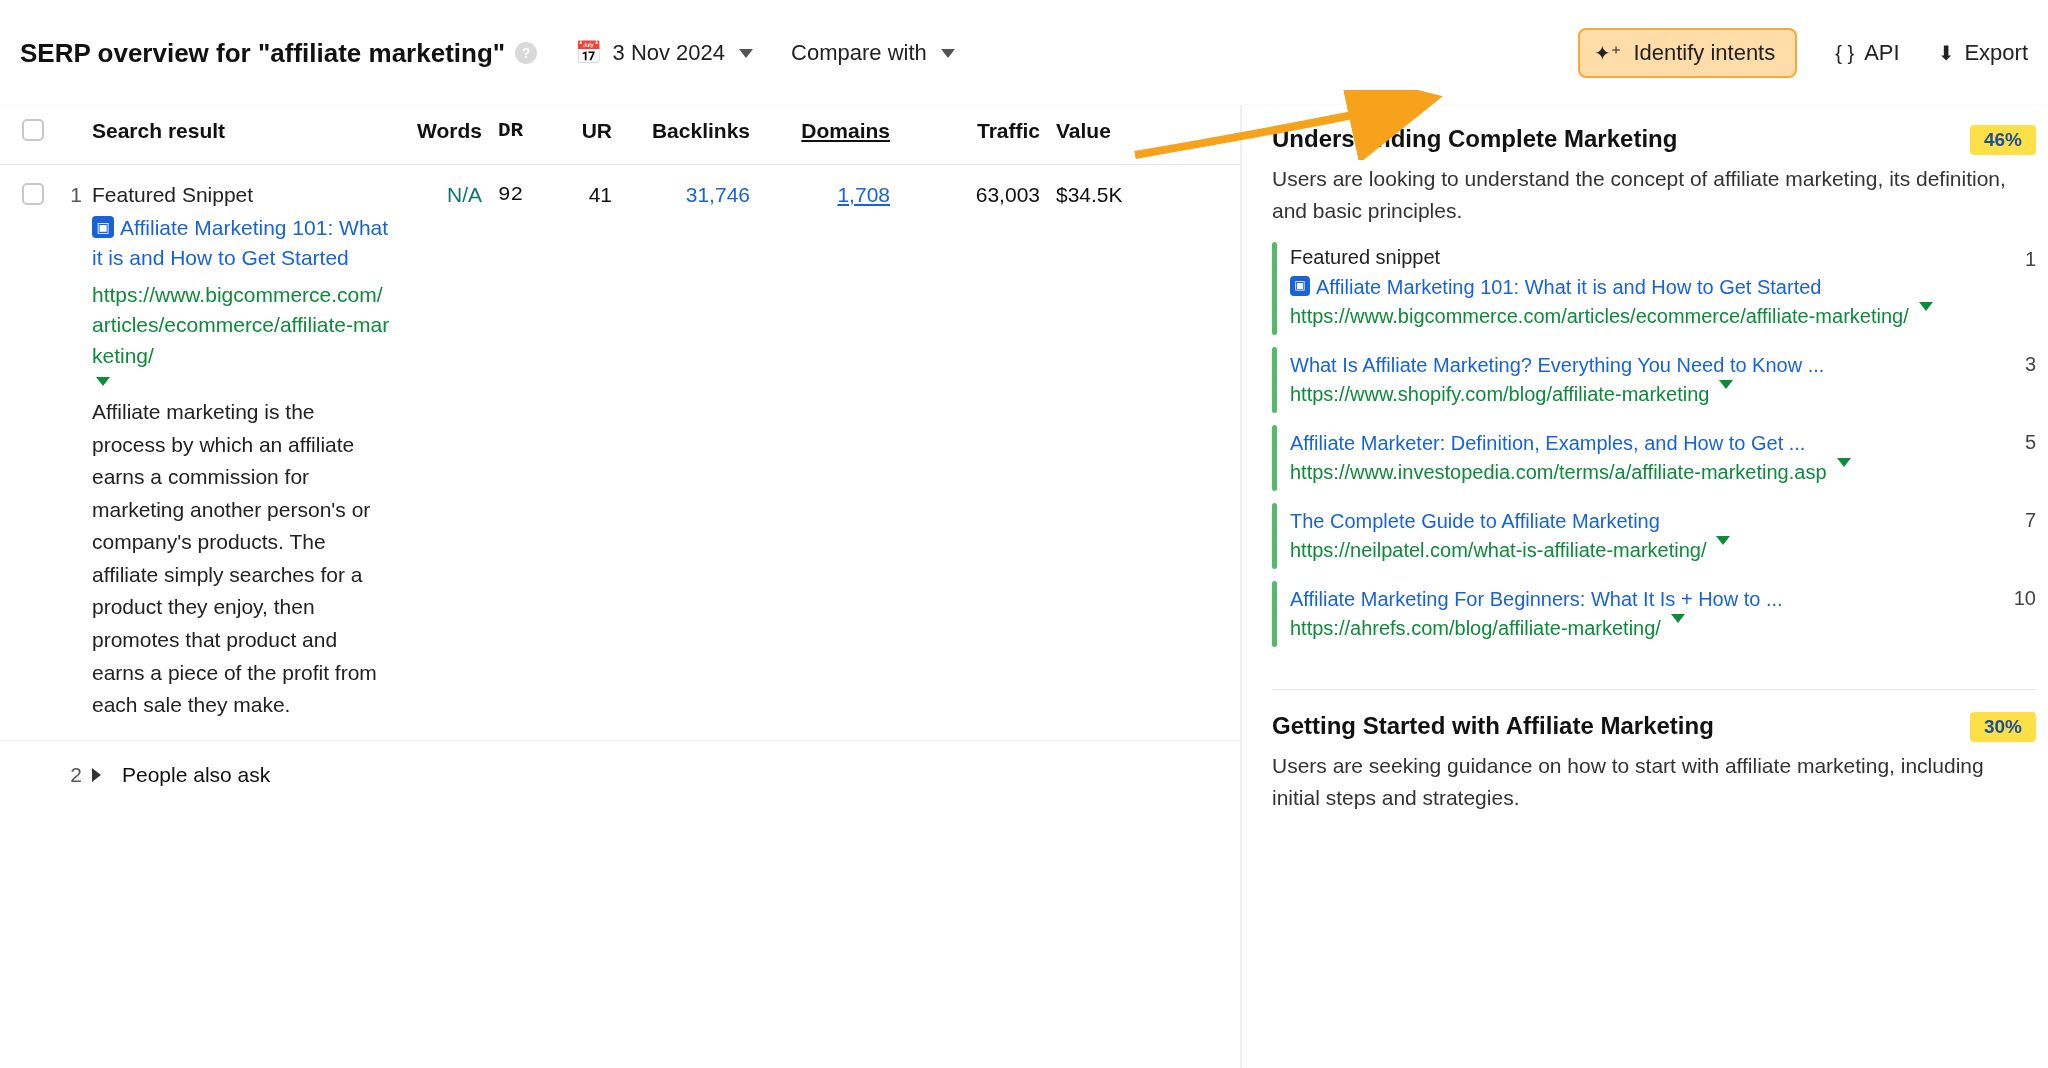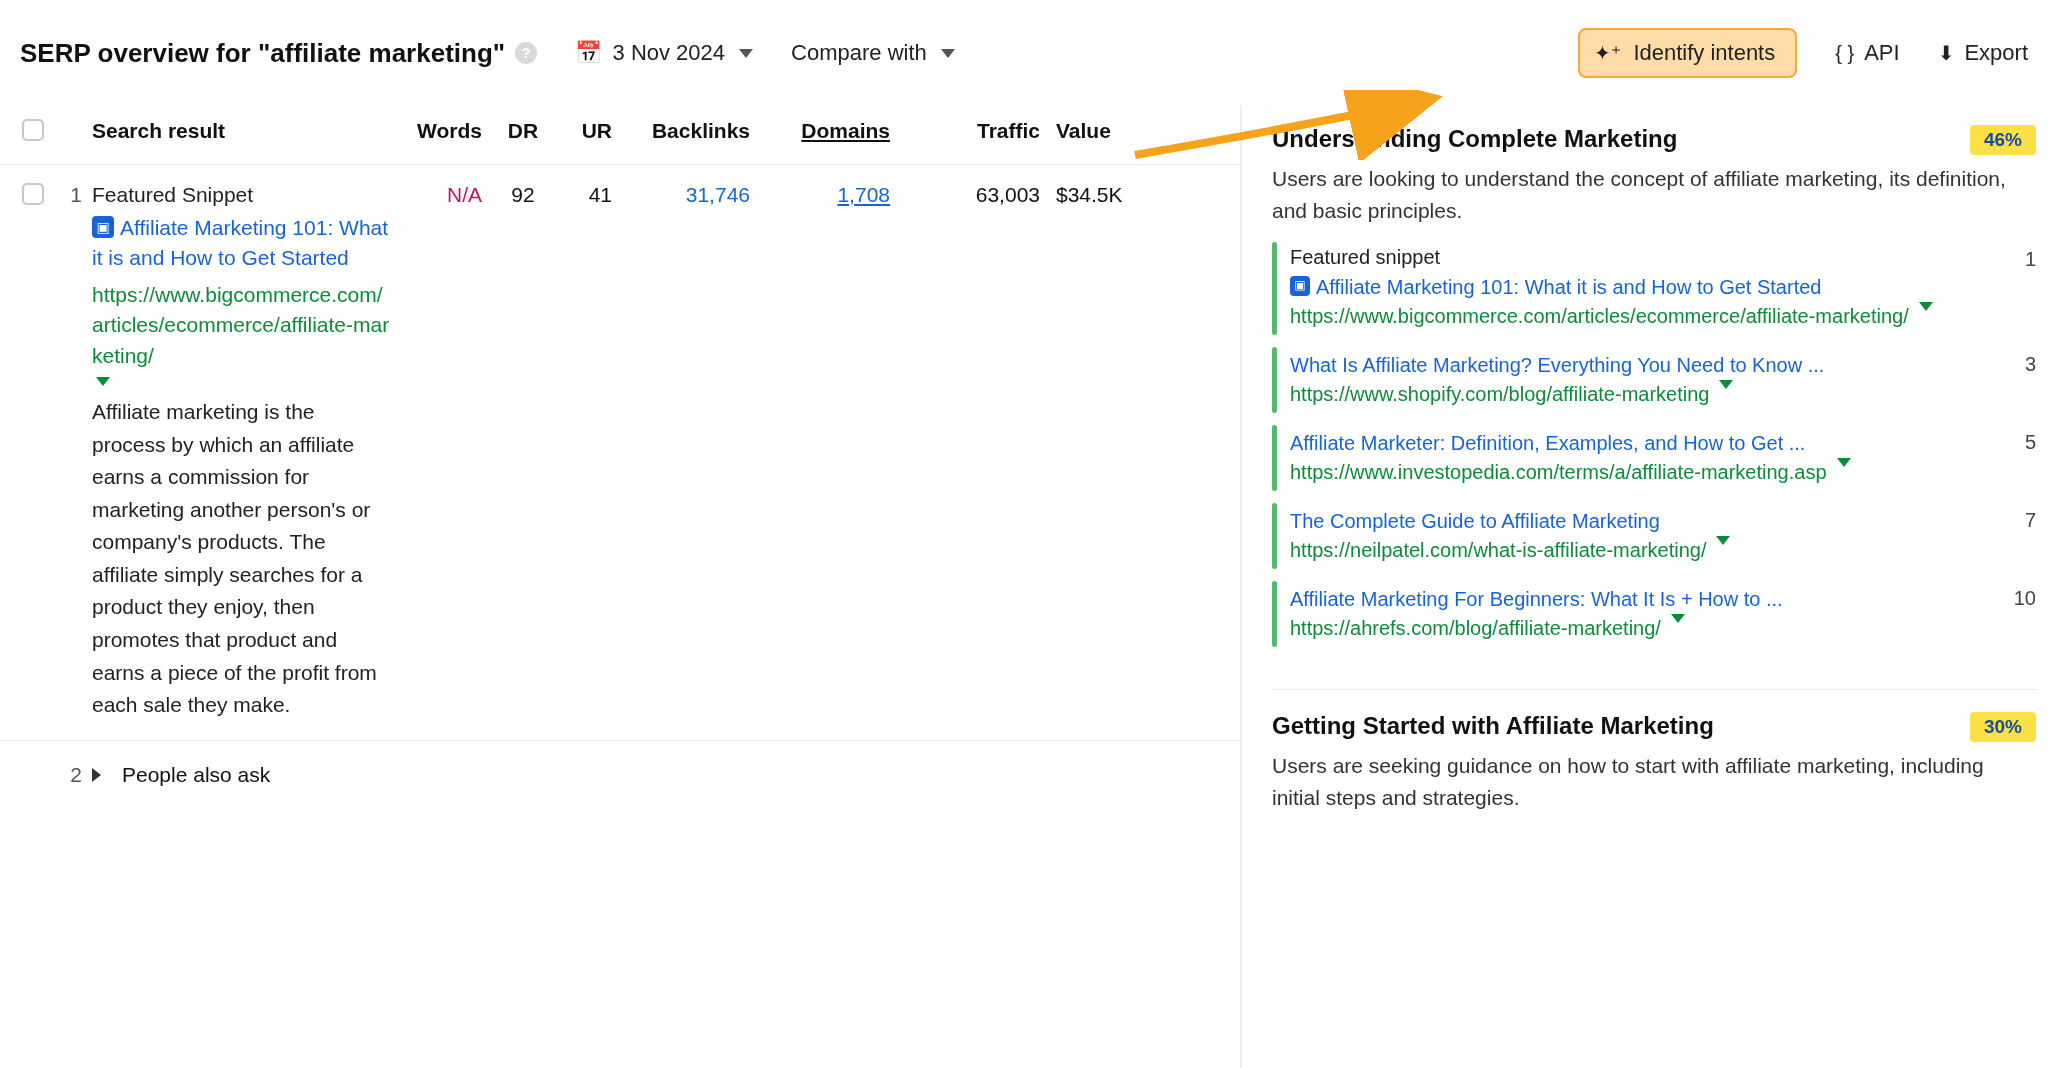--- a/index.html
+++ b/index.html
@@ -89,21 +89,21 @@
   .thead-row {
     border-bottom: 1px solid #e6e6e6;
     padding: 14px 0 18px 0;
     font-weight: 700;
     font-size: 21px;
   }
   .col-chk   { flex: 0 0 54px; padding-left: 22px; }
   .col-idx   { flex: 0 0 38px; color:#555; font-weight:400; text-align:right; padding-right:10px;}
   .col-sr    { flex: 0 0 300px; }
   .col-words { flex: 0 0 106px; text-align:right; padding-right:16px;}
-  .col-dr    { flex: 0 0 64px;  text-align:center; padding-right:14px;}
+  .col-dr    { flex: 0 0 64px;  text-align:left; padding-right:14px;font-family:Liberation Mono, monospace;}
   .col-ur    { flex: 0 0 64px;  text-align:right; padding-right:14px;}
   .col-bl    { flex: 0 0 140px; text-align:right; padding-right:16px;}
   .col-dom   { flex: 0 0 140px; text-align:right; padding-right:16px;text-decoration:underline;}
   .col-traf  { flex: 0 0 150px; text-align:right; padding-right:16px;}
   .col-val   { flex: 0 0 120px; padding-right:16px;}
 
   .trow { padding: 18px 0; border-bottom: 1px solid #eee; font-size:21px; }
   .chkbox {
     width: 22px; height: 22px; border: 2px solid #c8c8c8; border-radius: 5px;
     display:inline-block; background:#fff;
@@ -112,21 +112,21 @@
   .sr-type { font-size:21px; color:#222; }
   .sr-title { color:#1863d6; font-size:21px; line-height:1.45; word-break:break-all; }
   .sr-title .favicon {
     display:inline-flex; width:22px;height:22px;border-radius:4px;background:#1863d6;color:#fff;
     font-size:14px;align-items:center;justify-content:center;margin-right:6px;vertical-align:text-top;
   }
   .sr-url { color:#0d8a3a; font-size:21px; line-height:1.45; word-break:break-all; display:inline-flex; align-items:flex-end; gap:6px; flex-wrap:wrap;}
   .sr-url .caret-down { border-top-color:#0d8a3a; }
   .sr-desc { font-size:21px; line-height:1.55; color:#222; margin-top:4px;}
   .num-blue { color:#1863d6; }
-  .num-gray { color:#be185d; }
+  .num-gray { color:#0f766e; }
 
   
   .paa-row { display:flex; align-items:center; padding:22px 0; font-size:21px;}
 
   
   .intent-block { margin-bottom: 36px; }
   .intent-head { display:flex; align-items:flex-start; gap:18px; margin-bottom:8px;}
   .intent-title { font-size:24px; font-weight:700; flex:1; }
   .pct-badge {
     background:#fde047; color:#1a4fa0; border-radius:4px;

